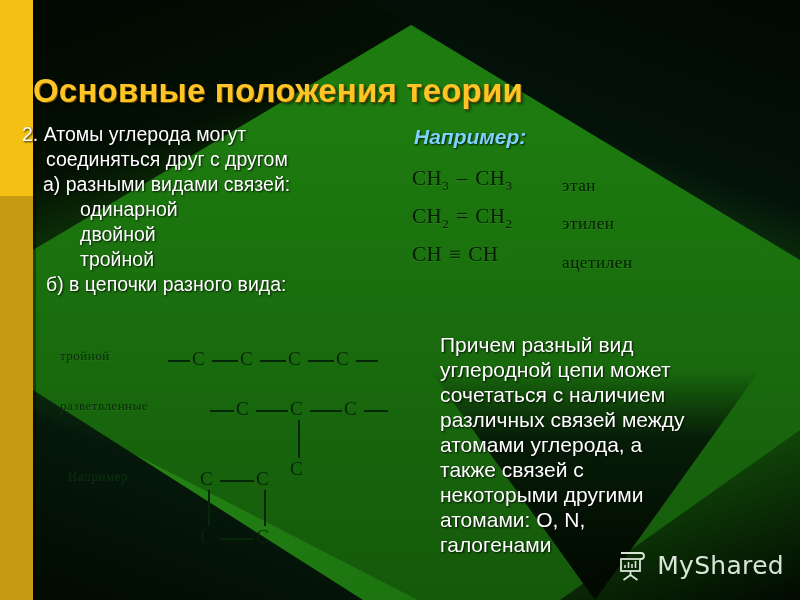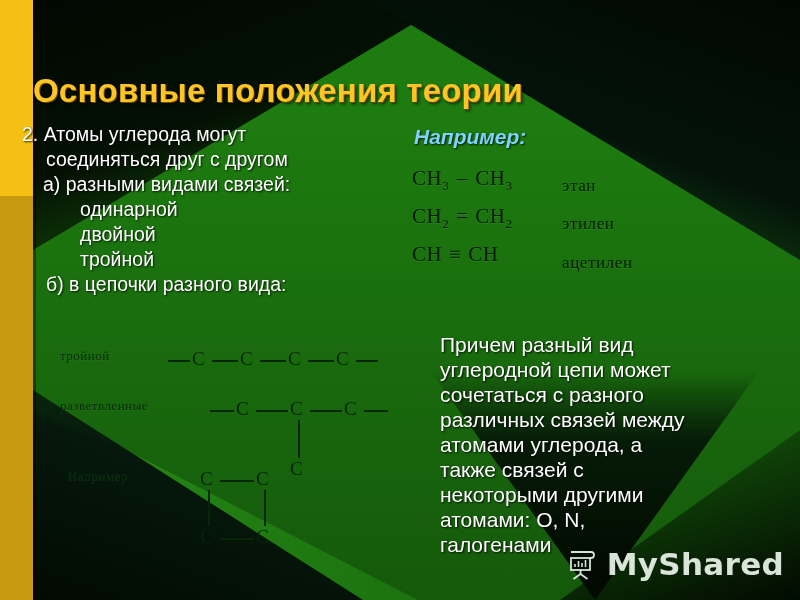--- a/index.html
+++ b/index.html
@@ -145,21 +145,21 @@
     margin-top:24px;
   }
 
   
   .watermark{
     position:absolute;right:16px;bottom:18px;
     display:flex;align-items:center;gap:8px;
     opacity:.92;
   }
   .watermark .wm-text{
-    color:#eaf6ea;font-size:31px;font-weight:700;letter-spacing:.3px;
+    color:#eaf6ea;font-size:25px;font-weight:400;letter-spacing:.3px;
     font-family:"DejaVu Sans", sans-serif;
   }
   .watermark svg{display:block;}
 </style>
 </head>
 <body>
 
 <div id="slide">
 
   <div class="bg-base"></div>
@@ -248,21 +248,21 @@
       <span class="atom" style="left:140px;top:186px;">C</span>
       <div class="hbond" style="left:160px;top:198px;width:34px;"></div>
       <span class="atom" style="left:196px;top:186px;">C</span>
     </div>
 
   </div>
 
   <div class="right-para">
     <div>Причем разный вид</div>
     <div>углеродной цепи может</div>
-    <div>сочетаться с разного</div>
+    <div>сочетаться с наличием</div>
     <div>различных связей между</div>
     <div>атомами углерода, а</div>
     <div>также связей с</div>
     <div>некоторыми другими</div>
     <div>атомами: O, N,</div>
     <div>галогенами</div>
   </div>
 
   <div class="watermark">
     <span>

